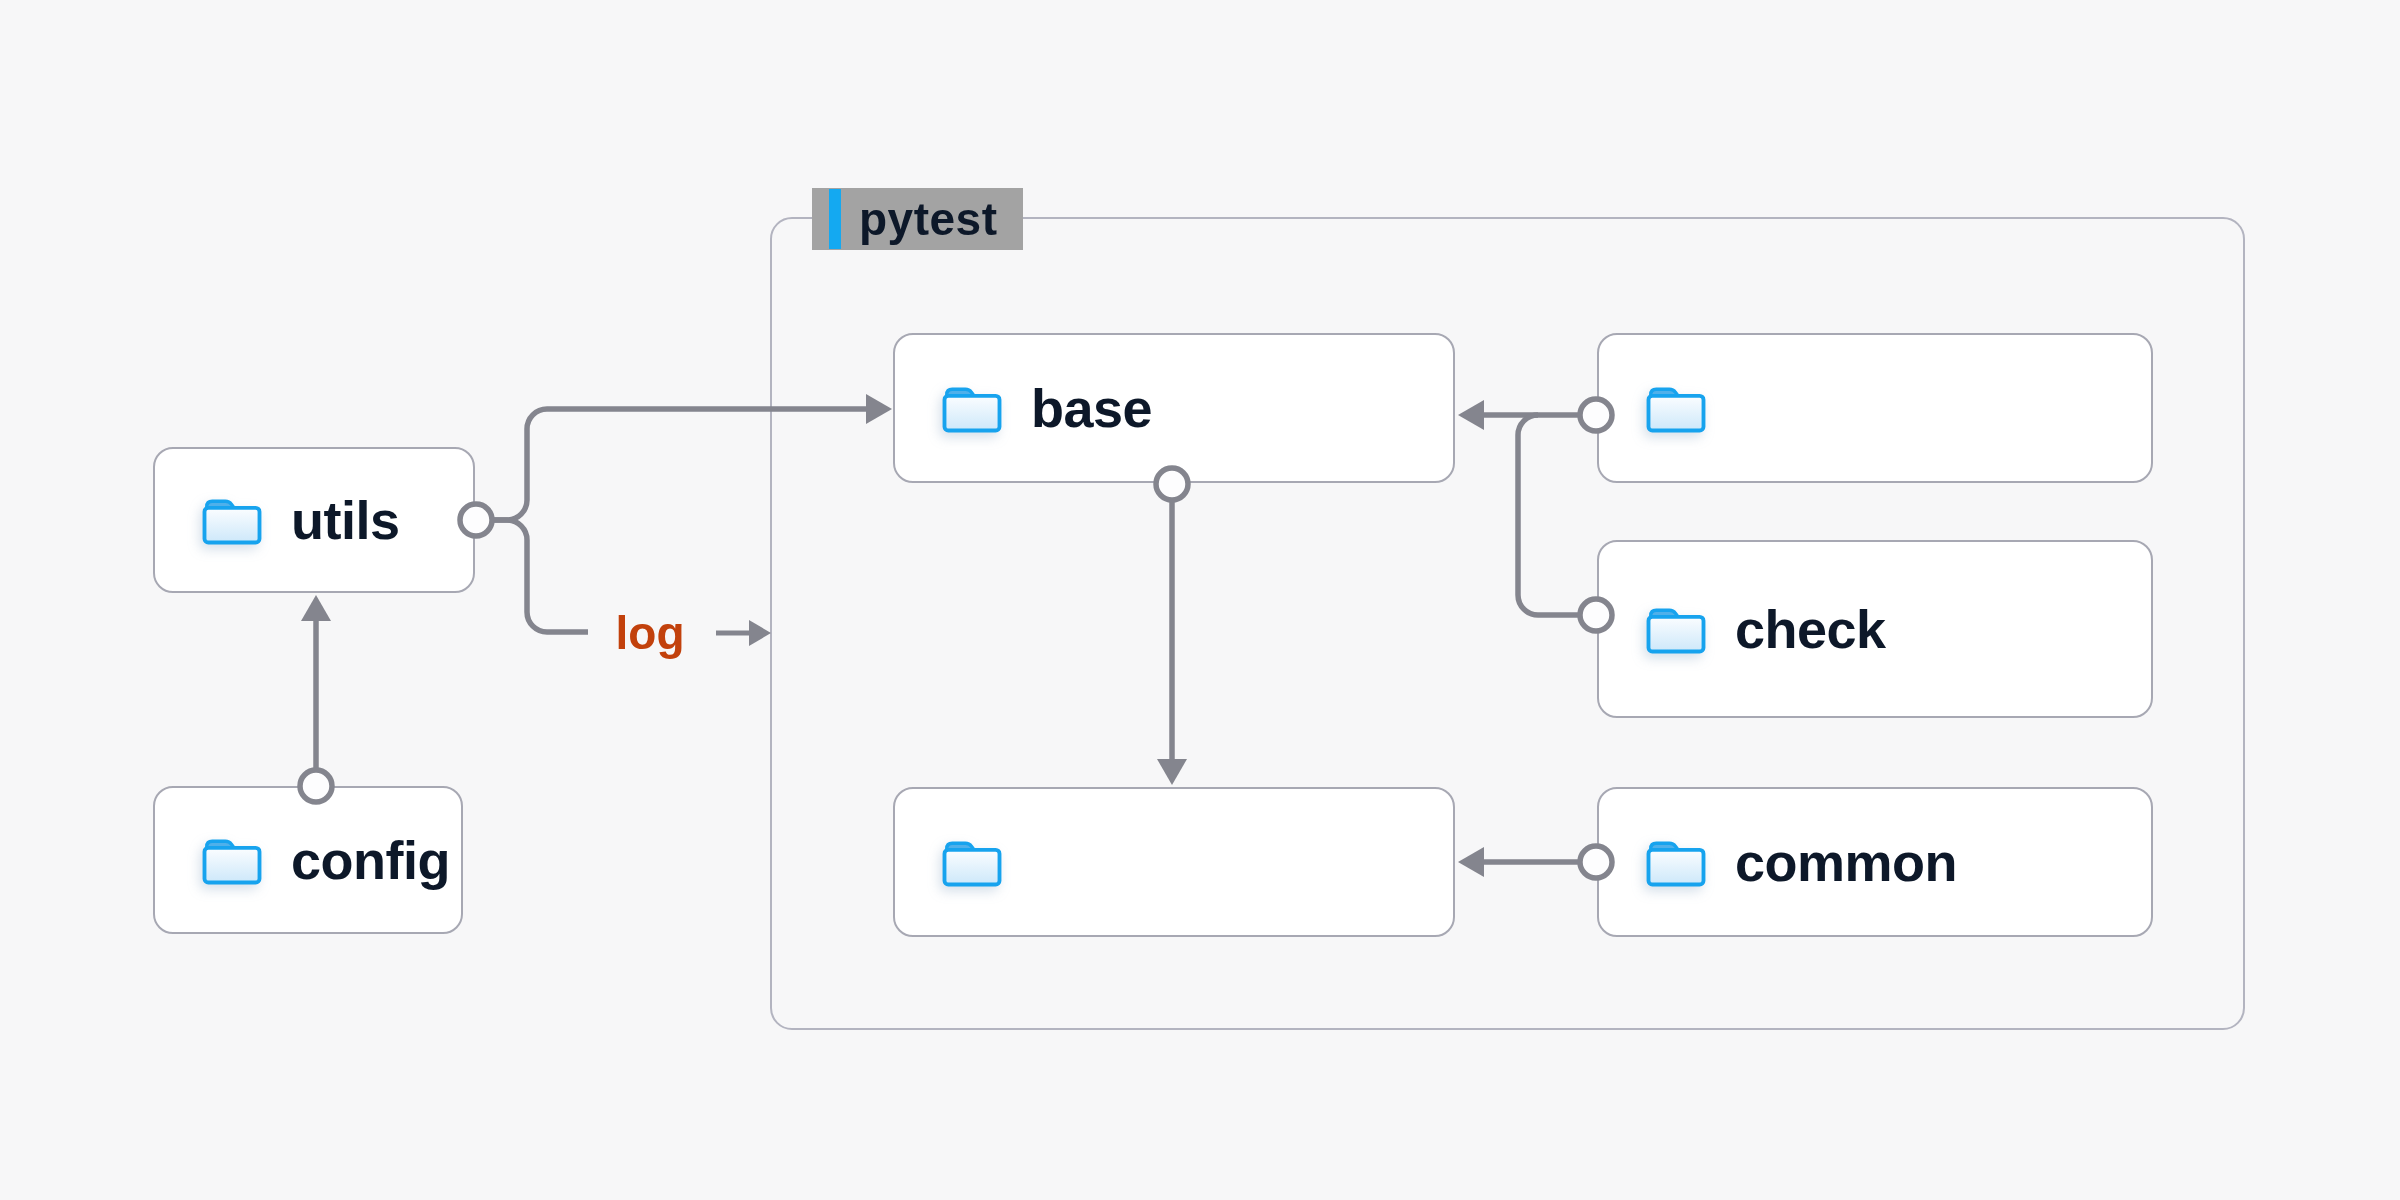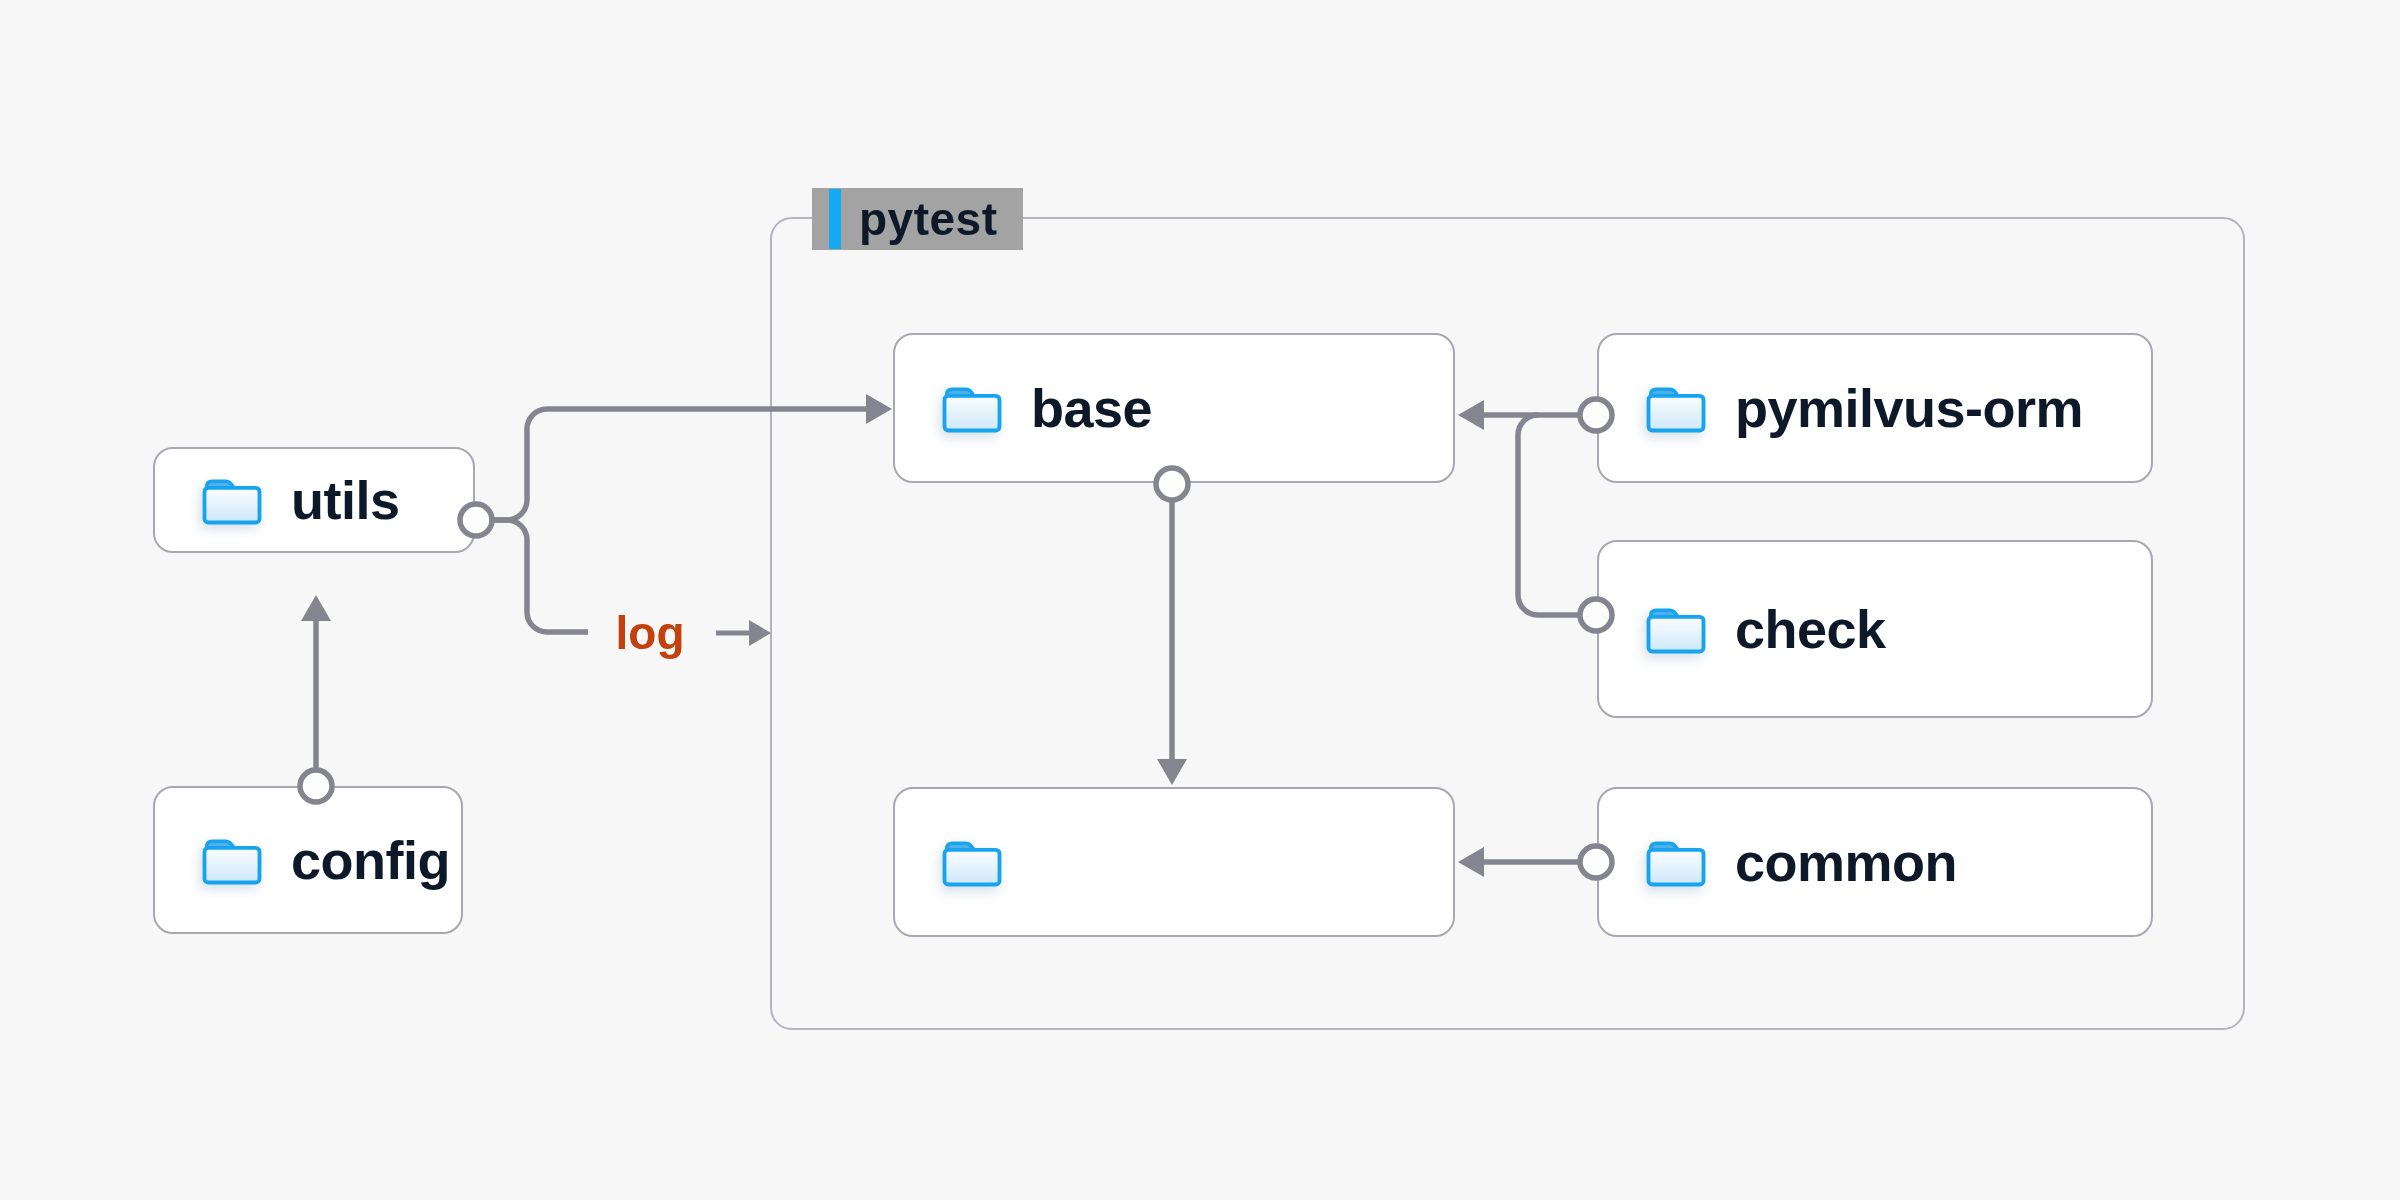--- a/index.html
+++ b/index.html
@@ -34,21 +34,21 @@
     border:2px solid #a7a8b3; border-radius:20px;
     display:flex; align-items:center; gap:26px; padding-left:44px;
   }
   .node-label {
     font-size:54px; font-weight:700; color:#0d1829; letter-spacing:-0.5px;
     white-space:nowrap;
   }
   .folder-icon { width:66px; height:55px; flex:0 0 auto;
     filter:drop-shadow(-3px 5px 6px rgba(90,130,170,0.25)); }
 
-  #node-utils     { left:153px;  top:447px; width:322px; height:106px; }
+  #node-utils     { left:153px;  top:447px; width:322px; height:146px; }
   #node-config    { left:153px;  top:786px; width:310px; height:148px; }
   #node-base      { left:893px;  top:333px; width:562px; height:150px; }
   #node-pymilvus  { left:1597px; top:333px; width:556px; height:150px; }
   #node-check     { left:1597px; top:540px; width:556px; height:178px; }
   #node-testcases { left:893px;  top:787px; width:562px; height:150px; }
   #node-common    { left:1597px; top:787px; width:556px; height:150px; }
 
   
   svg.edges {
     position:absolute; left:0; top:0; width:2400px; height:1200px;
@@ -106,21 +106,20 @@
     <svg class="folder-icon" viewBox="0 0 60 50">
         <use href="#folder-sym"></use>
       </svg>
     <span class="node-label">base</span>
   </div>
 
   <div class="node" id="node-pymilvus">
     <svg class="folder-icon" viewBox="0 0 60 50">
         <use href="#folder-sym"></use>
       </svg>
-    <span class="node-label">pymilvus-orm</span>
   </div>
 
   <div class="node" id="node-check">
     <svg class="folder-icon" viewBox="0 0 60 50">
         <use href="#folder-sym"></use>
       </svg>
     <span class="node-label">check</span>
   </div>
 
   <div class="node" id="node-testcases">

